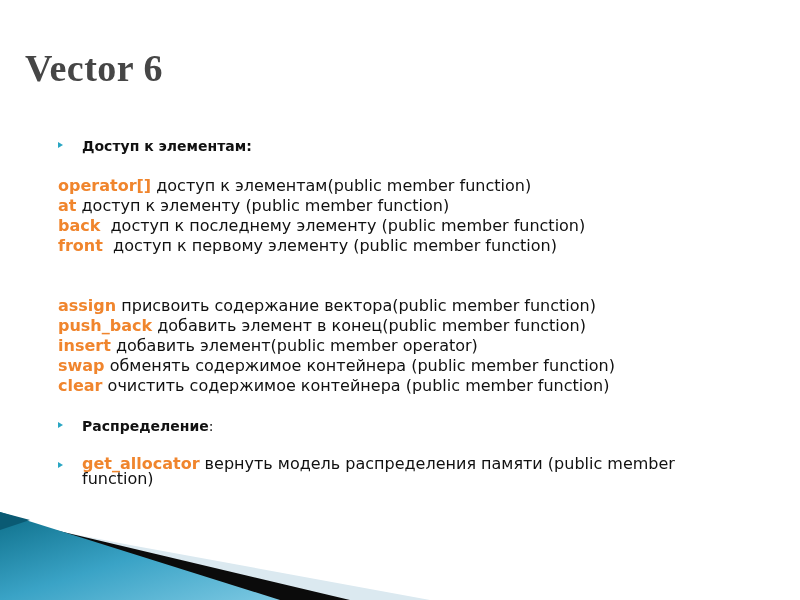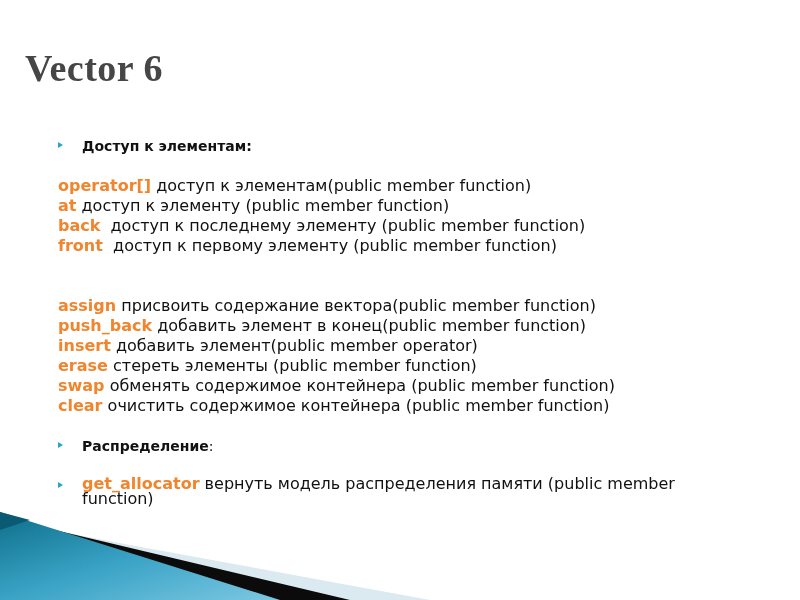--- a/index.html
+++ b/index.html
@@ -61,21 +61,20 @@
   <div class="item"><span class="kw">operator[]</span><span> доступ к элементам(public member function)</span></div>
   <div class="item"><span class="kw">at</span><span> доступ к элементу (public member function)</span></div>
   <div class="item"><span class="kw">back</span><span style="white-space:pre">  доступ к последнему элементу (public member function)</span></div>
   <div class="item"><span class="kw">front</span><span style="white-space:pre">  доступ к первому элементу (public member function)</span></div>
   <div class="gap"></div>
 
   <div class="gap"></div>
   <div class="item"><span class="kw">assign</span><span> присвоить содержание вектора(public member function)</span></div>
   <div class="item"><span class="kw">push_back</span><span> добавить элемент в конец(public member function)</span></div>
   <div class="item"><span class="kw">insert</span><span> добавить элемент(public member operator)</span></div>
-  <div class="item"><span class="kw">erase</span><span> стереть элементы (public member function)</span></div>
   <div class="item"><span class="kw">swap</span><span> обменять содержимое контейнера (public member function)</span></div>
   <div class="item"><span class="kw">clear</span><span> очистить содержимое контейнера (public member function)</span></div>
   <div class="gap"></div>
 
   <div class="bullet-line">
     <span class="bullet"></span>
     <span>Распределение</span><span class="colon">:</span>
   </div>
   <div class="gap"></div>
   <div class="alloc" style="width:620px;">

